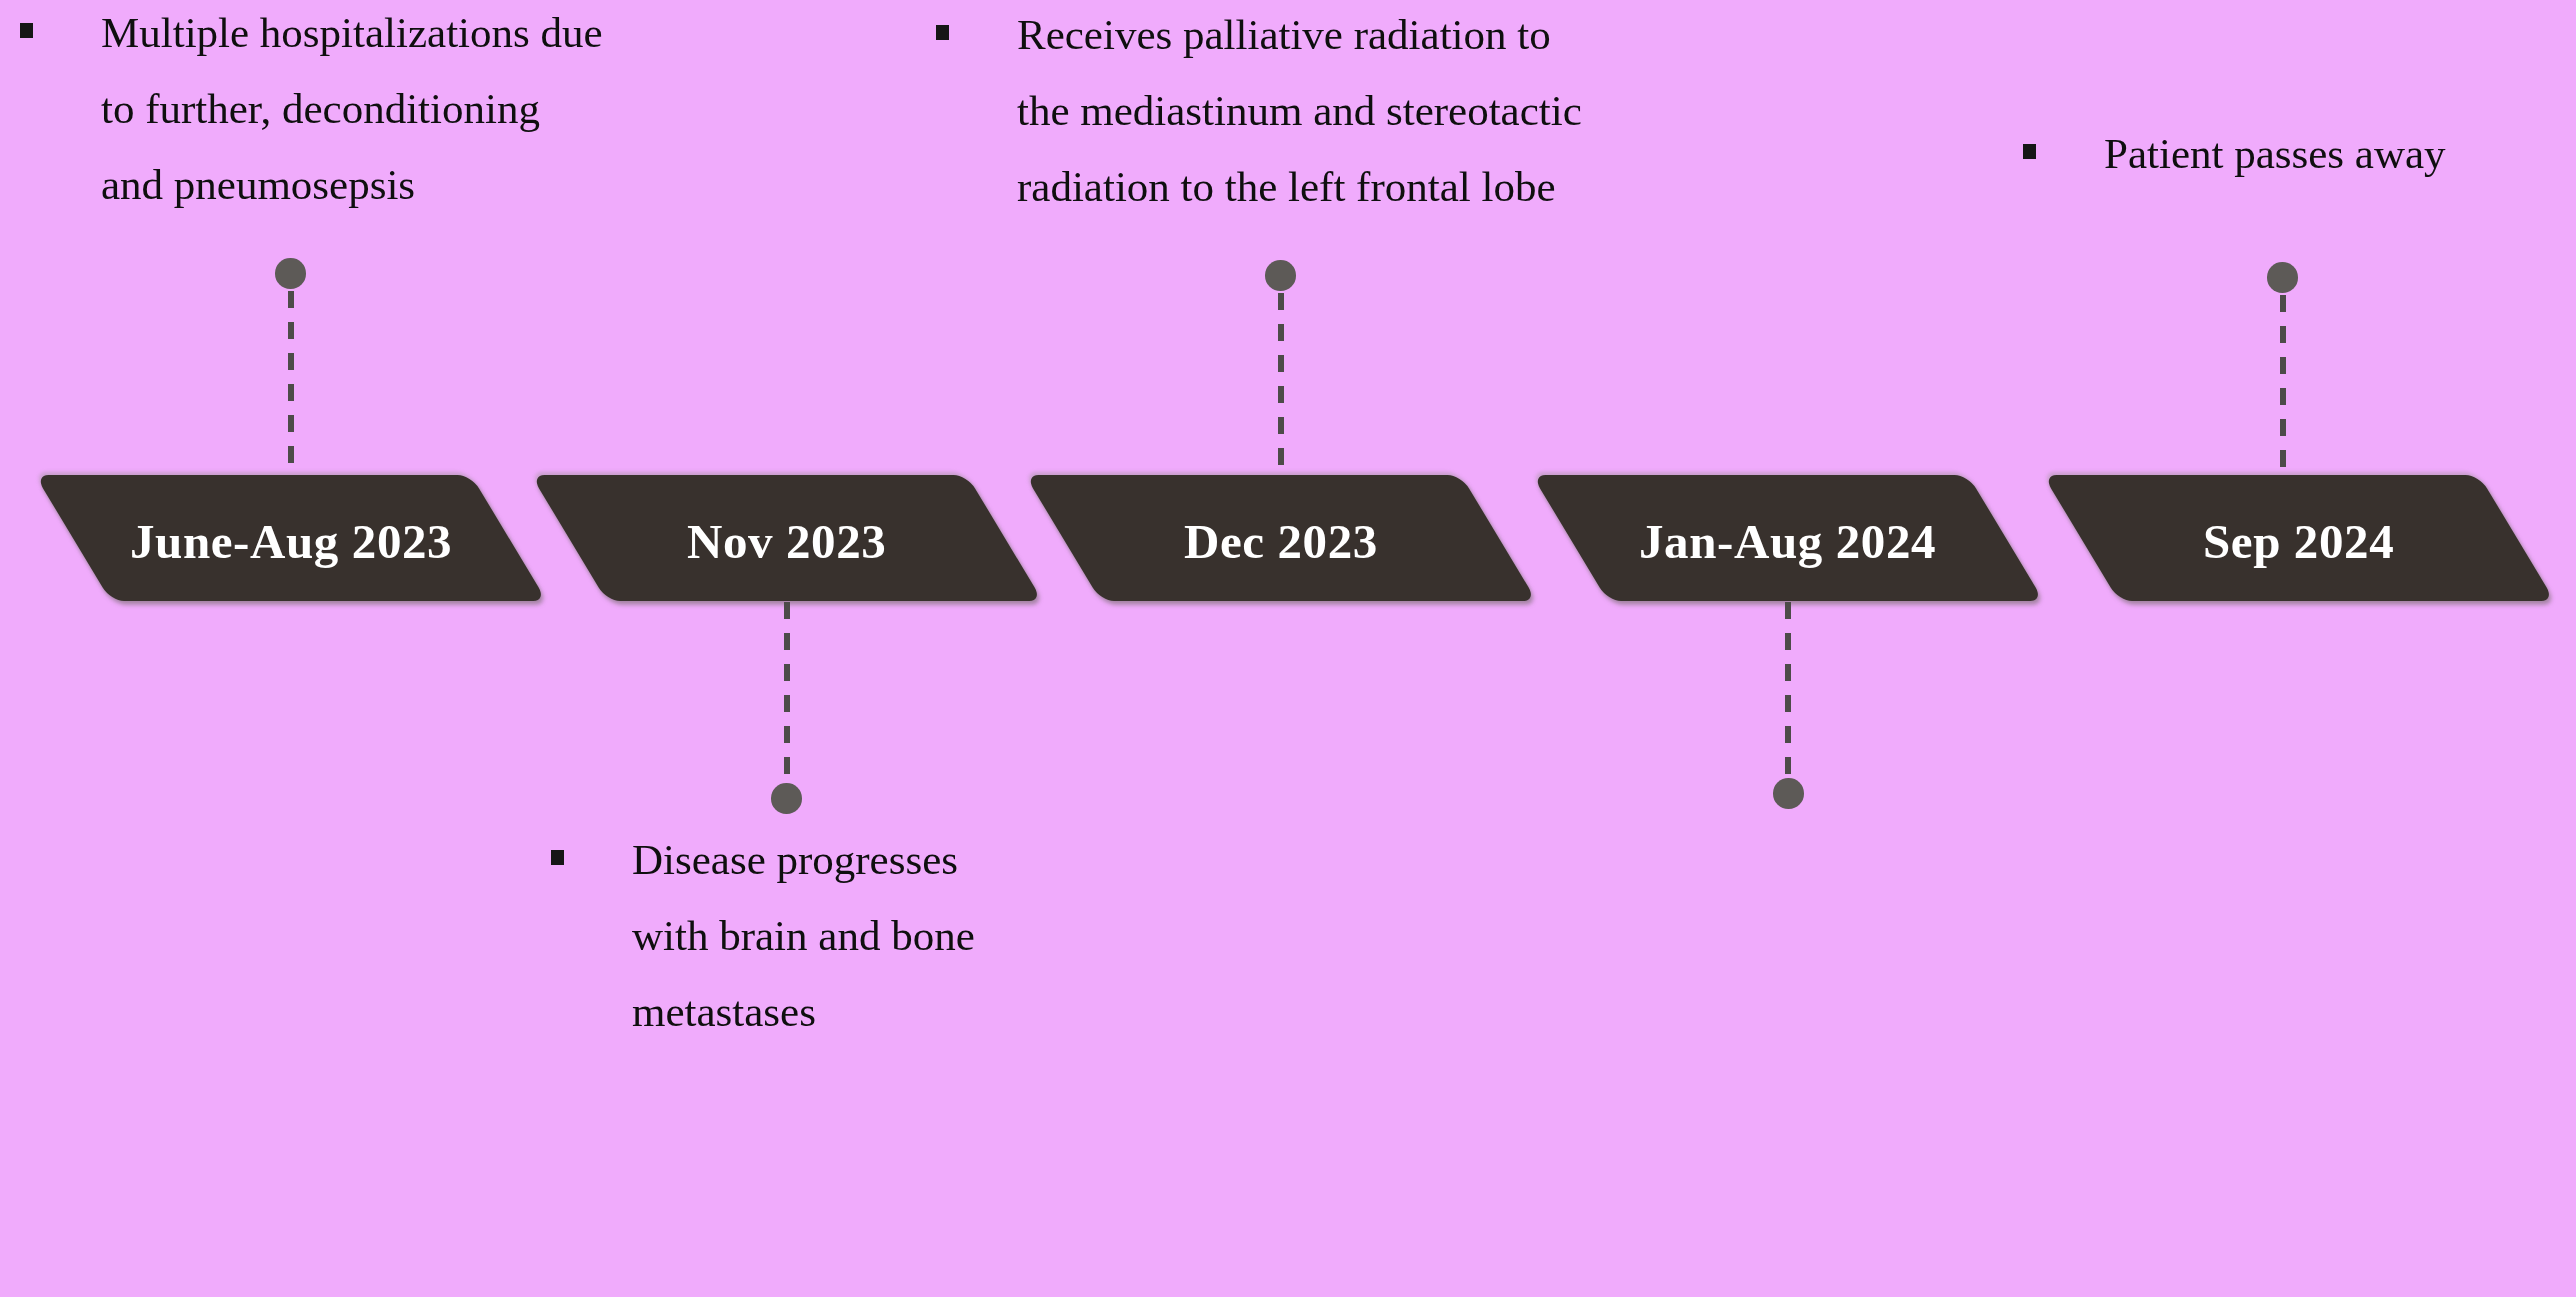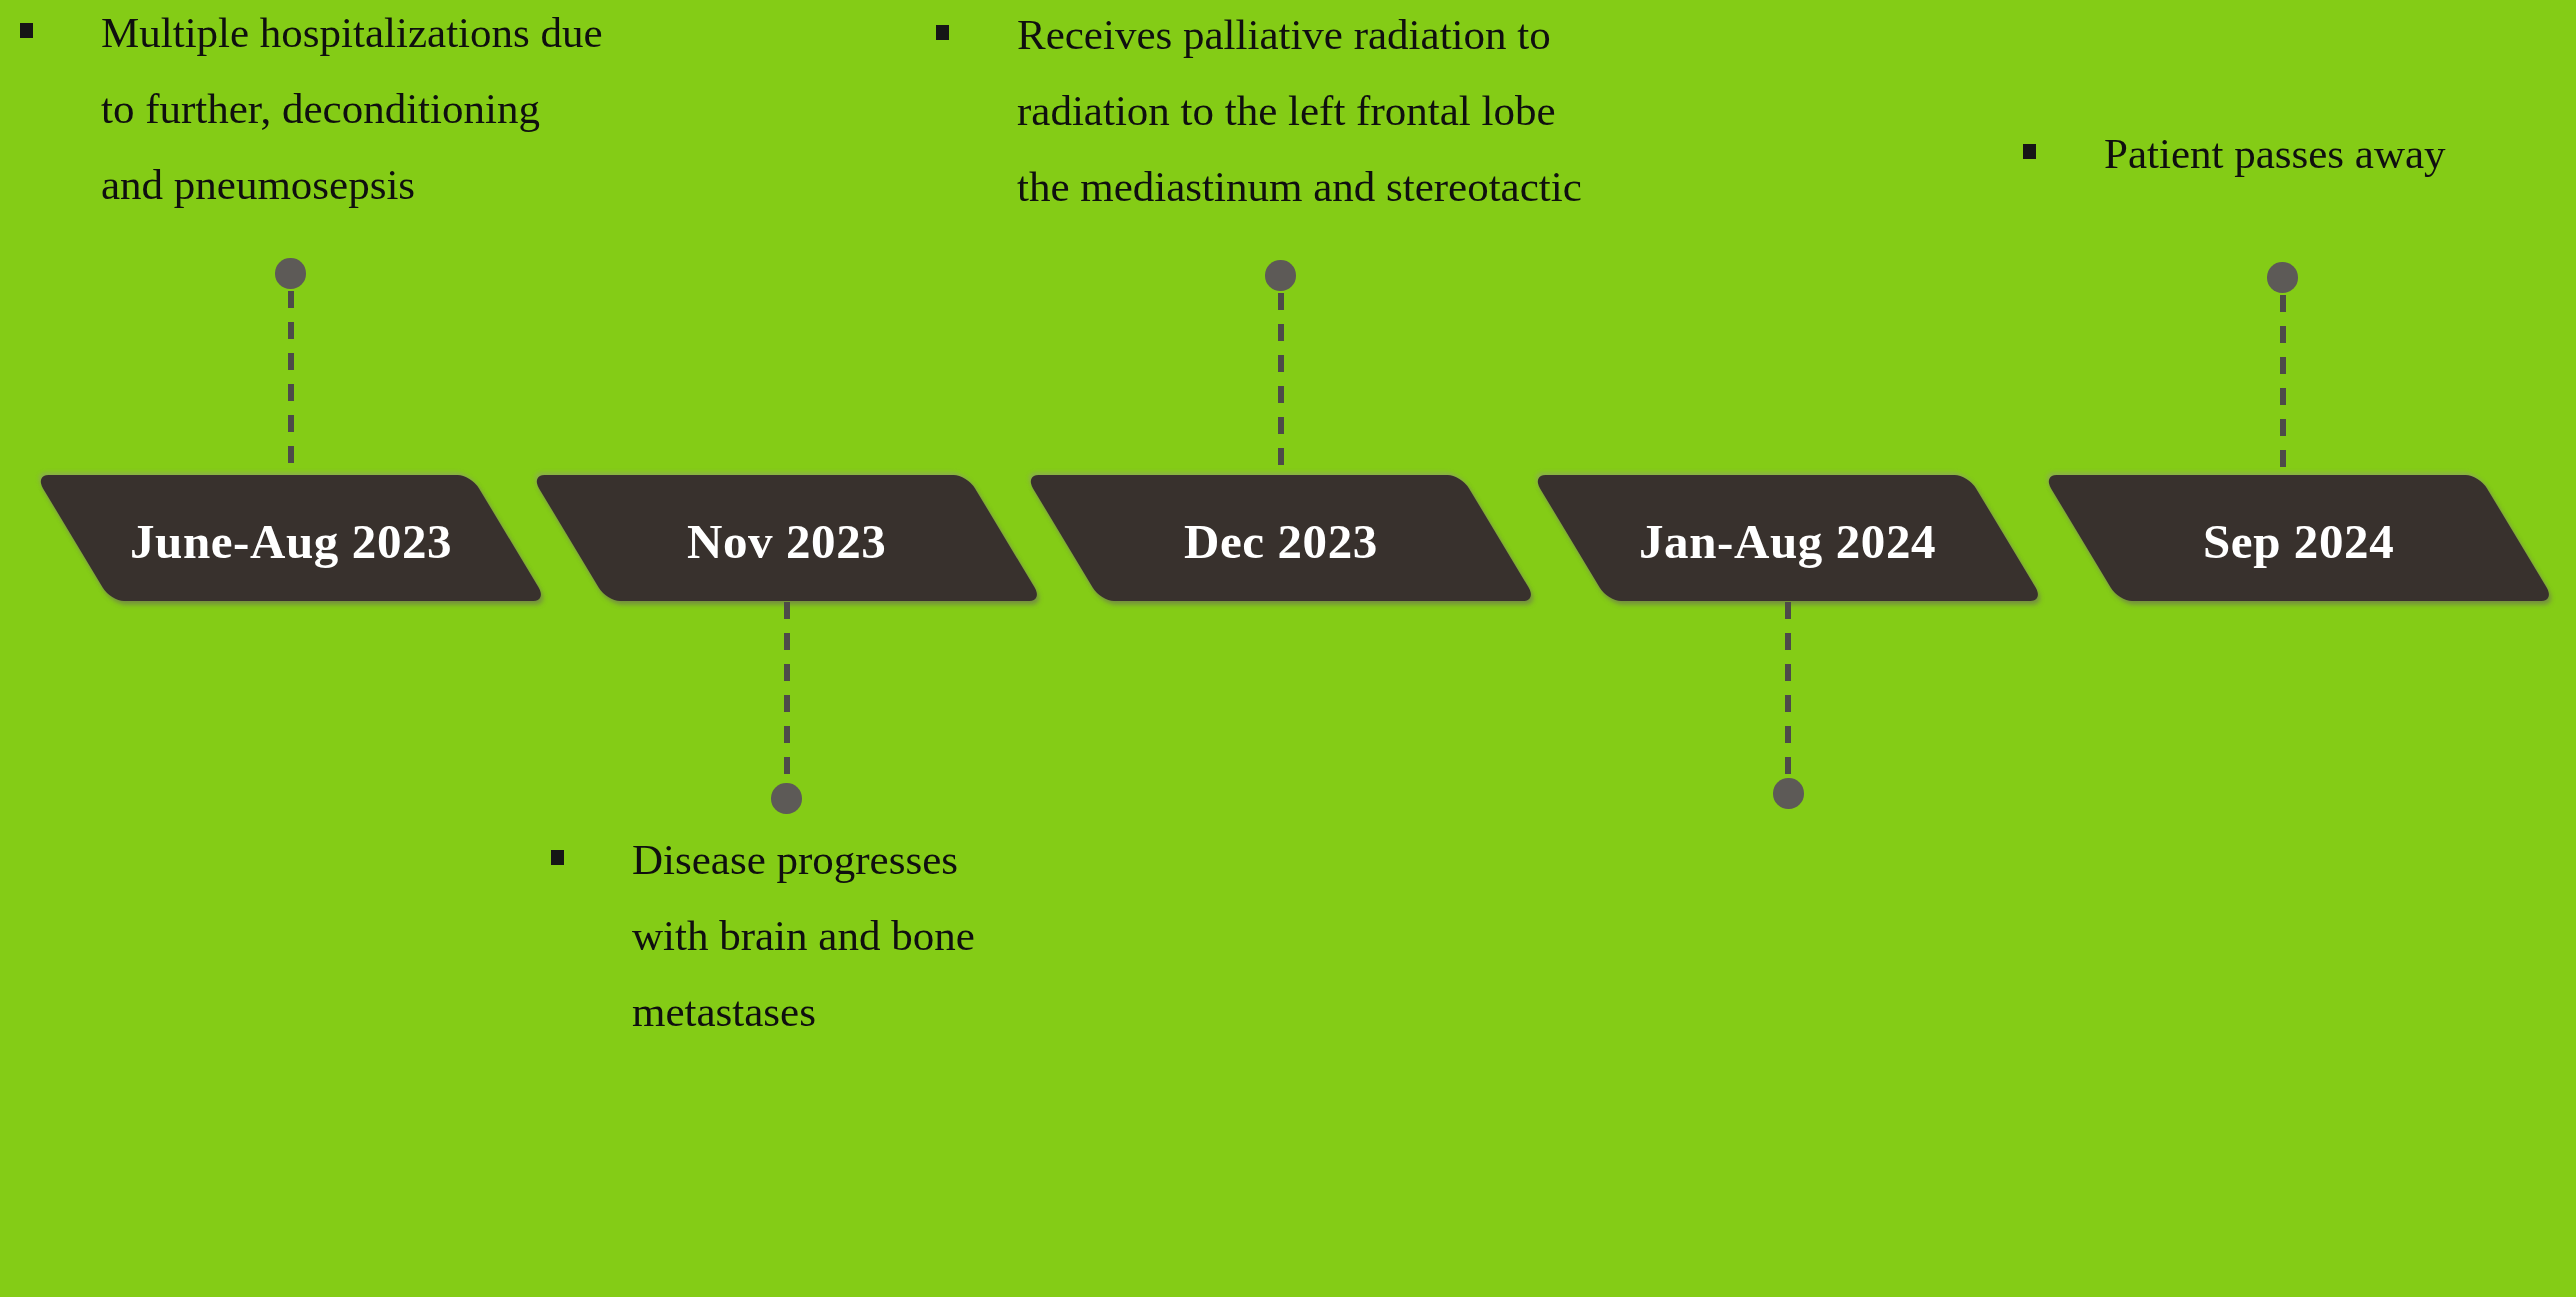--- a/index.html
+++ b/index.html
@@ -1,20 +1,20 @@
 <!DOCTYPE html>
 <html style="font-size:9.8px"><head>
 <meta charset="utf-8">
 <style>
   html, body { margin: 0; padding: 0; background: #ffffff; }
   #stage {
     position: relative;
     width: 2576px;
     height: 1297px;
-    background: #84cc16;
+    background: #f0abfc;
     overflow: hidden;
     font-family: "Liberation Serif", "DejaVu Serif", serif;
   }
 
   
   .bar {
     position: absolute;
     top: 475px;
     width: 436px;
     height: 126px;
@@ -80,22 +80,22 @@
   <div class="note" style="left:101px; top:-4.9px;">
     <span class="bullet" style="top:28px;"></span>
     <div class="line">Multiple hospitalizations due</div>
     <div class="line">to further, deconditioning</div>
     <div class="line">and pneumosepsis</div>
   </div>
 
   <div class="note" style="left:1017px; top:-3px;">
     <span class="bullet" style="top:28px;"></span>
     <div class="line">Receives palliative radiation to</div>
+    <div class="line">the mediastinum and stereotactic</div>
     <div class="line">radiation to the left frontal lobe</div>
-    <div class="line">the mediastinum and stereotactic</div>
   </div>
 
   <div class="note" style="left:2104px; top:116px;">
     <span class="bullet" style="top:28px;"></span>
     <div class="line">Patient passes away</div>
   </div>
 
   <div class="dot" style="left:275px; top:258px;"></div>
   <div class="vdash" style="left:288px; top:291px; height:183px;"></div>
 

